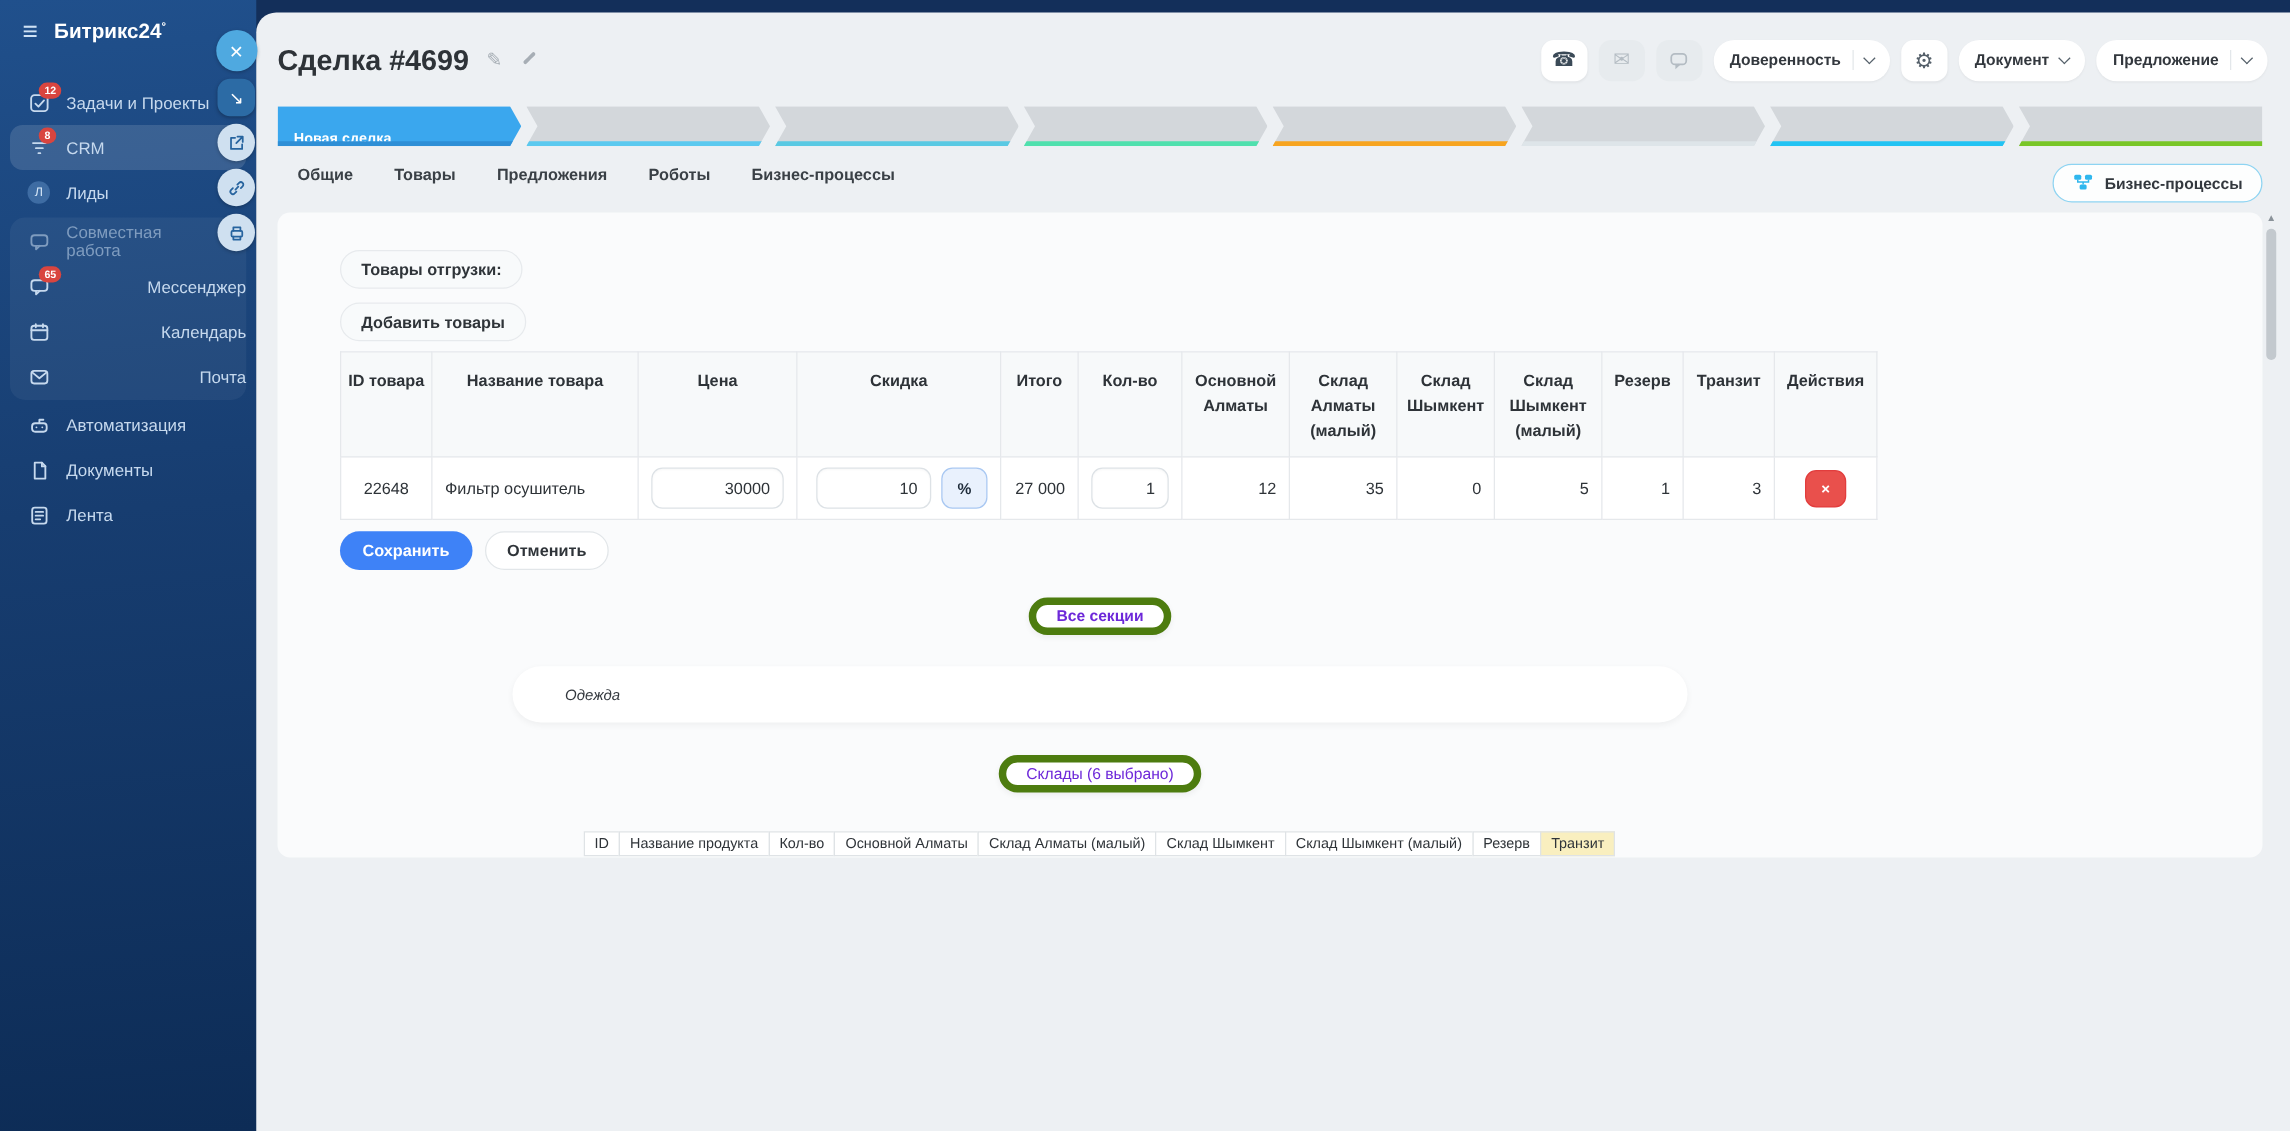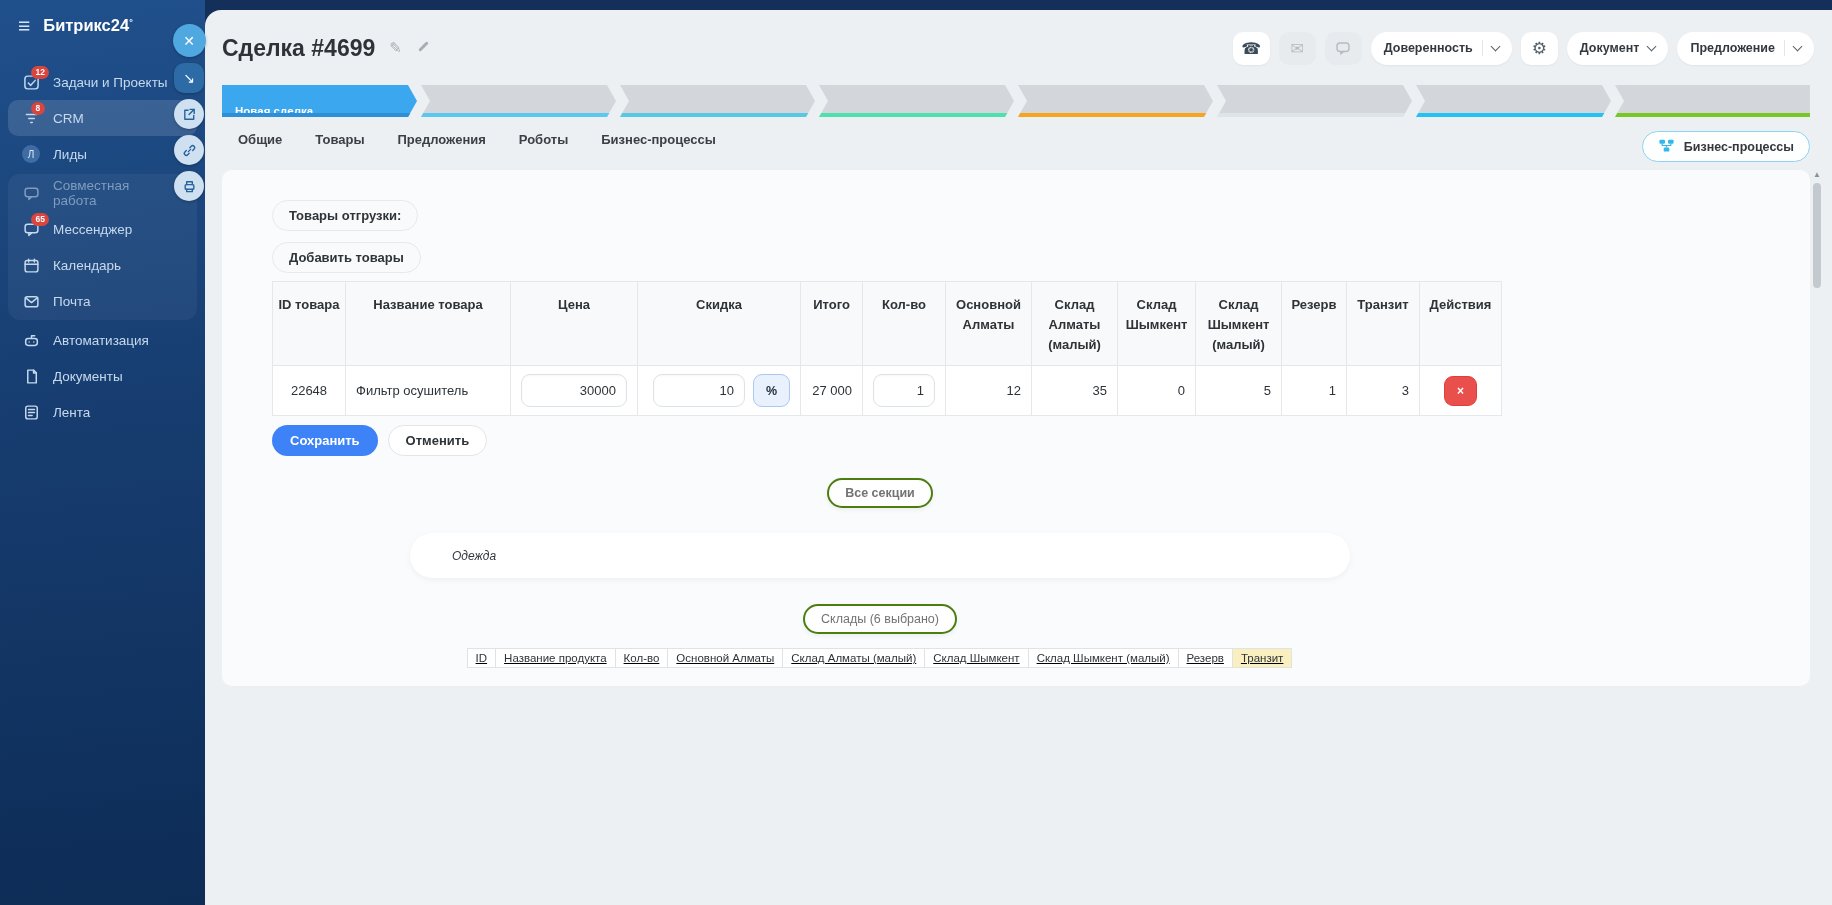--- a/index.html
+++ b/index.html
@@ -23,21 +23,21 @@
   .nav-item.muted { color:#7f9cbf; }
   .ico { width:18px; height:18px; position:relative; flex:0 0 18px; display:flex;
     align-items:center; justify-content:center; }
   .ico svg { width:17px; height:17px; stroke:currentColor; fill:none; stroke-width:1.4;
     stroke-linecap:round; stroke-linejoin:round; }
   .badge { position:absolute; top:-7px; left:9px; background:#d9453f; color:#fff;
     font-size:8.5px; font-weight:bold; padding:2px 4.5px; border-radius:8px; line-height:1; }
   .avatar-circle { width:18px; height:18px; border-radius:50%; background:#3e6ca3;
     color:#d5e6f7; font-size:10px; display:flex; align-items:center; justify-content:center; }
   .nav-group { margin:2px 8px; background:rgba(255,255,255,.05); border-radius:12px; padding:1px 0; }
-  .nav-group .nav-item { margin:0; }
+  .nav-group .nav-item { margin:0;justify-content:space-between; }
   .grp-chev { margin-left:auto; margin-right:8px; width:7px; height:7px;
     border-left:1.6px solid #7f9cbf; border-top:1.6px solid #7f9cbf; transform:rotate(45deg); }
   
   .float-col { position:absolute; left:172px; top:24px; width:34px; display:flex;
     flex-direction:column; align-items:center; gap:6px; z-index:6; }
   .fb { display:flex; align-items:center; justify-content:center; cursor:pointer;
     box-shadow:0 1px 3px rgba(0,0,0,.25); }
   .fb-close { width:33px; height:33px; border-radius:50%; background:#4fa9e0; color:#fff; font-size:14px; }
   .fb-min { width:30px; height:30px; border-radius:10px; background:#2c6ba5; color:#fff; font-size:14px; }
   .fb-light { width:30px; height:30px; border-radius:50%; background:#cfe0f0; color:#27649f; }
@@ -113,29 +113,29 @@
     border:1px solid #e23d3d; color:#fff; font-size:12px; font-weight:bold;
     cursor:pointer; font-family:inherit; }
   .btn-row { position:absolute; top:255px; left:50px; display:flex; gap:10px; }
   .btn-primary { background:#3e82f7; color:#fff; border:none; border-radius:17px;
     height:31px; padding:0 18px; font-weight:600; font-size:13px; cursor:pointer; font-family:inherit; }
   .btn-secondary { background:#fff; border:1px solid #e2e6e9; border-radius:17px;
     height:31px; padding:0 17px; font-weight:600; font-size:13px; color:#2f3439;
     cursor:pointer; font-family:inherit; }
   .lower { position:absolute; top:300px; left:188px; width:940px; display:flex;
     flex-direction:column; align-items:center; }
-  .mini-btn { background:#fff; border:2px solid #4d7c0f; box-shadow:0 2px 5px rgba(0,0,0,.06);
+  .mini-btn { background:#fff; border:6px solid #4d7c0f; box-shadow:0 2px 5px rgba(0,0,0,.06);
     border-radius:16px; height:30px; padding:0 16px; font-size:12.5px; font-weight:600;
-    color:#737373; display:flex; align-items:center; cursor:pointer; font-family:inherit; }
+    color:#6d28d9; display:flex; align-items:center; cursor:pointer; font-family:inherit; }
   .all-sections { margin-top:8px; }
   .category-bar { margin-top:25px; width:100%; height:45px; background:#fff;
     border-radius:23px; box-shadow:0 2px 6px rgba(0,0,0,.05); display:flex;
     align-items:center; padding:0 42px; font-size:12px; color:#33383e; cursor:pointer;font-style:italic; }
   .wh-btn { margin-top:26px; font-weight:500; }
-  .mini-headers { margin-top:14px; display:flex;text-decoration:underline; }
+  .mini-headers { margin-top:31px; display:flex; }
   .mini-cell { border:1px solid #dfe3e6; background:#fff; padding:3px 8px;
     font-size:11.5px; color:#2f3439; margin-left:-1px; white-space:nowrap; }
   
   .scrollbar { position:absolute; top:160px; right:9px; width:12px; height:516px; }
   .sb-up { color:#8a9299; font-size:8px; text-align:center; cursor:pointer; }
   .sb-thumb { margin:4px auto 0; width:8px; height:105px; background:#c3c9ce;
     border-radius:4px; cursor:pointer; }
 </style>
 </head>
 <body>

